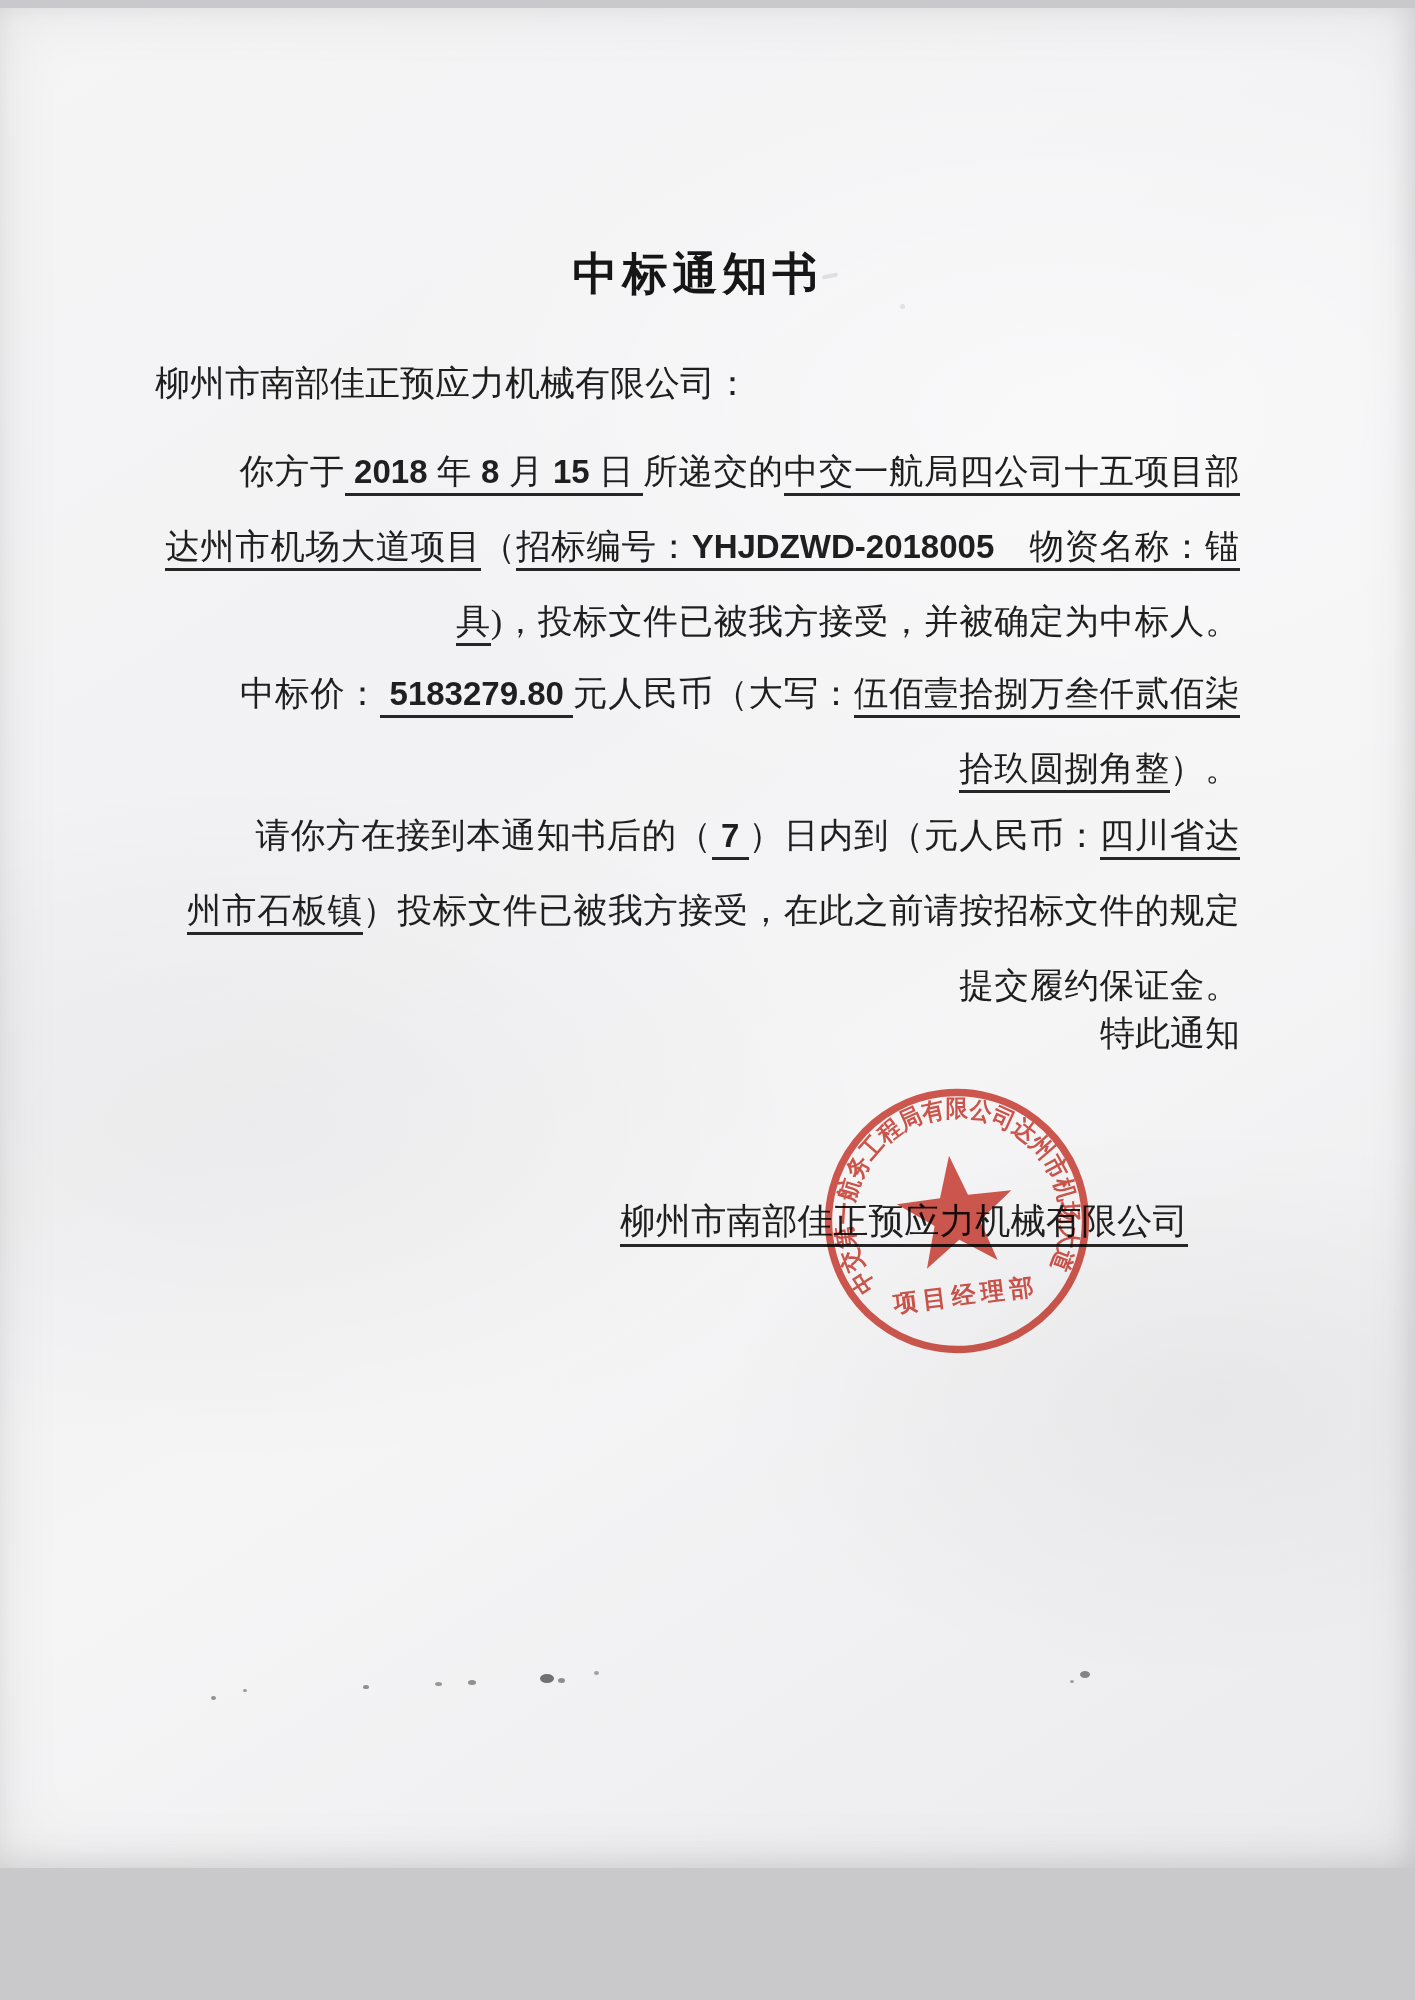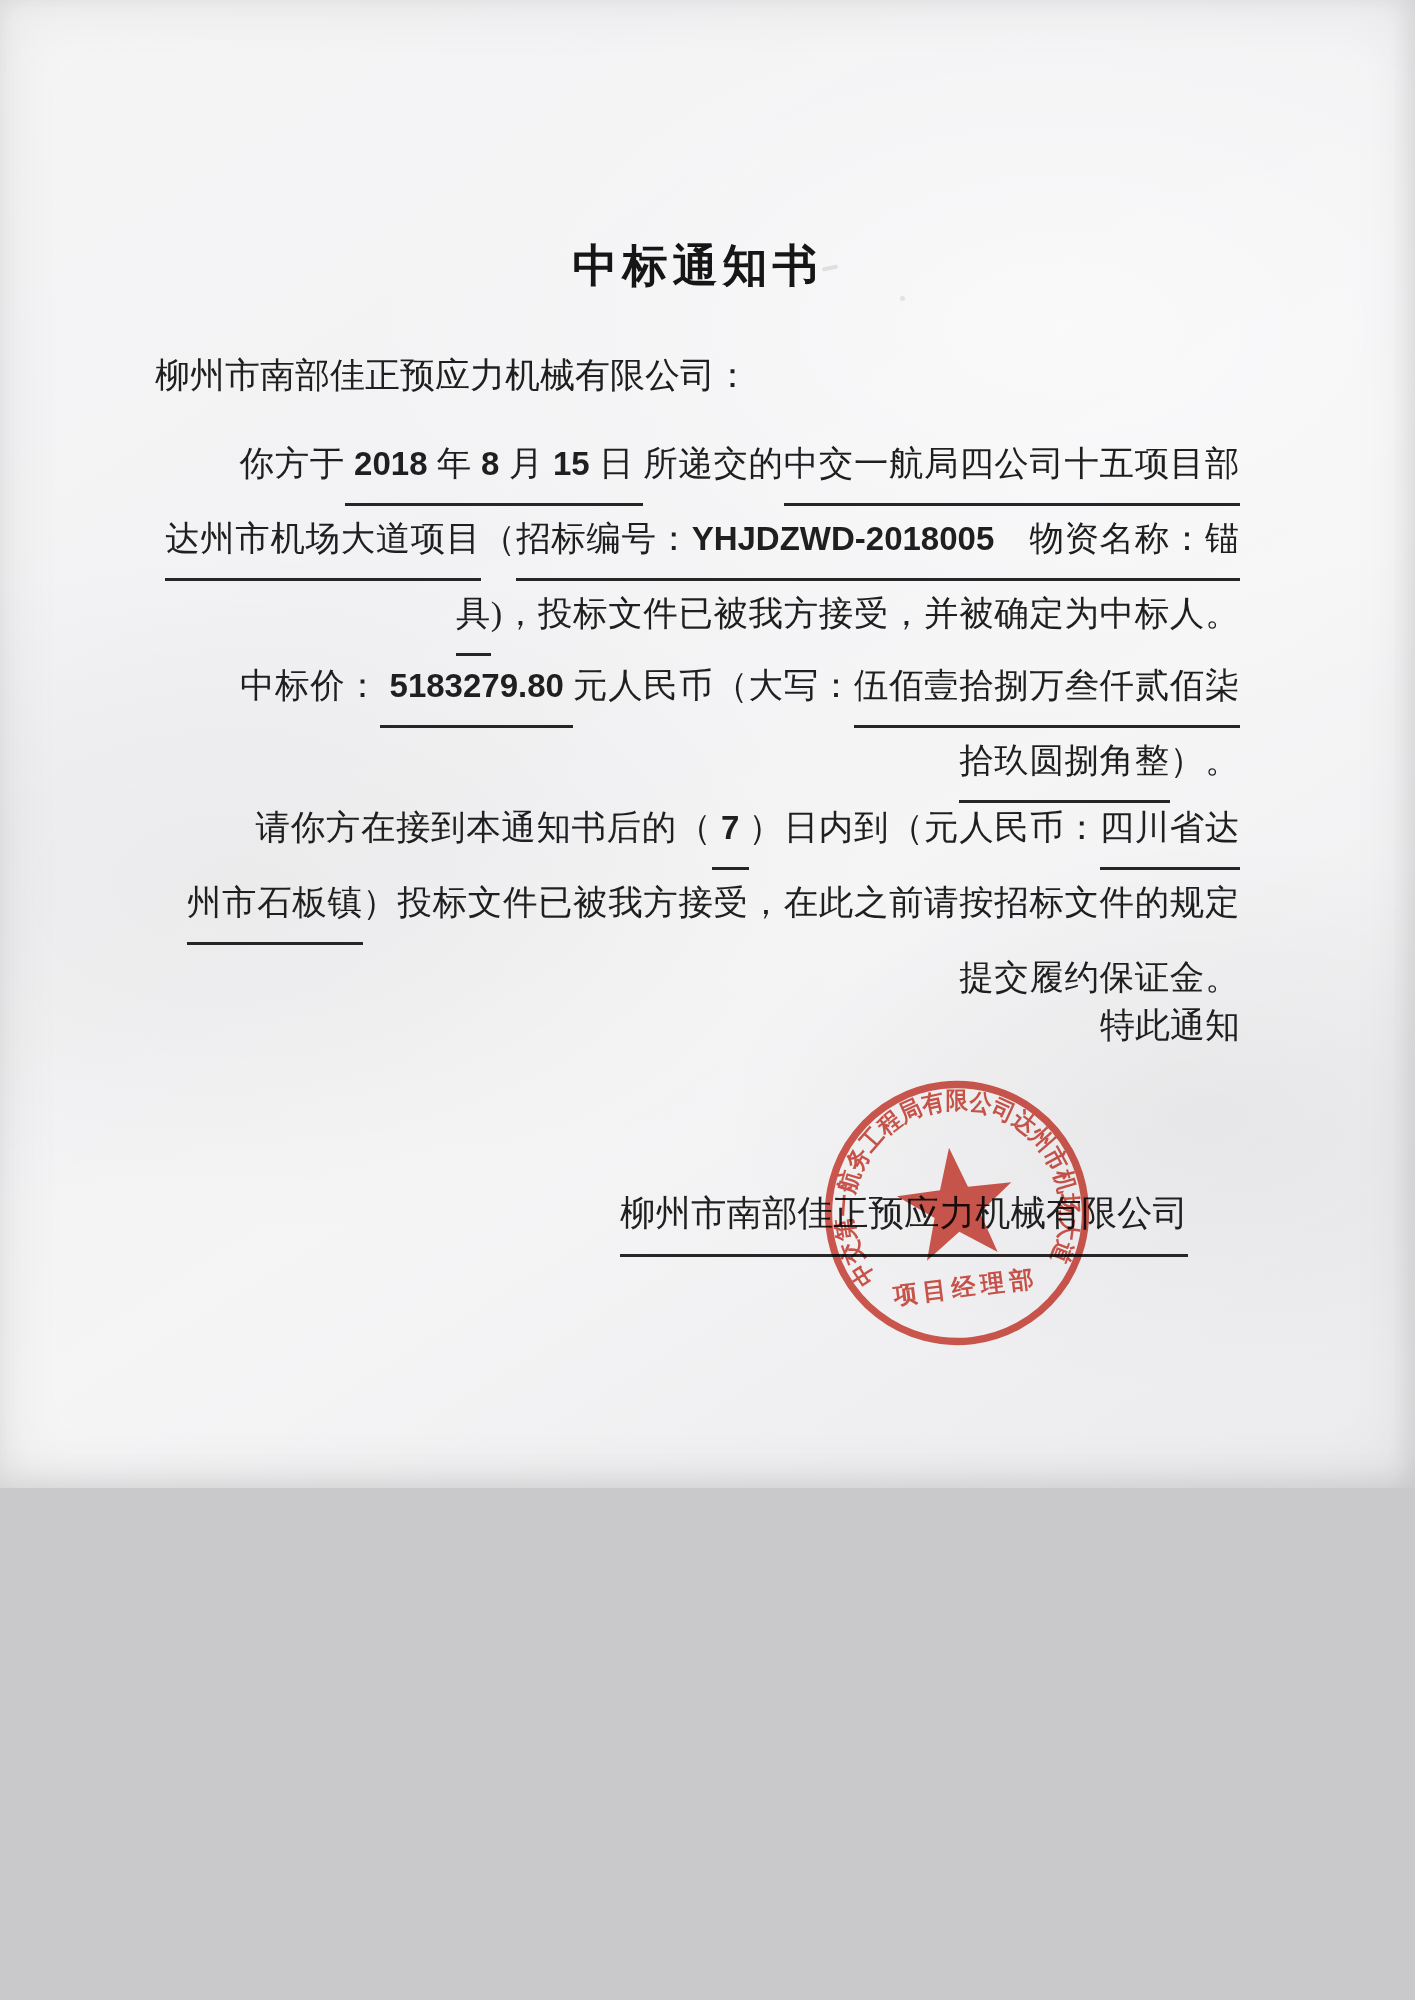--- a/index.html
+++ b/index.html
@@ -1,37 +1,37 @@
 <!DOCTYPE html>
 <html><head>
 <meta charset="utf-8">
 <style>
   html,body{margin:0;padding:0;}
   body{background:#c9c9cc;font-family:"Liberation Serif","DejaVu Serif",serif;}
   .paper{
-    position:relative;width:1415px;height:1488px;margin:0 auto;overflow:hidden;
+    position:relative;width:1415px;height:1860px;margin:8px auto;overflow:hidden;
     background:
       radial-gradient(1200px 700px at 75% 22%, rgba(255,255,255,.55), rgba(255,255,255,0) 60%),
       radial-gradient(900px 500px at 18% 60%, rgba(0,0,0,.035), rgba(0,0,0,0) 70%),
       radial-gradient(700px 400px at 85% 75%, rgba(0,0,0,.04), rgba(0,0,0,0) 70%),
       linear-gradient(148deg,#f5f5f6 0%,#f2f2f4 35%,#f5f5f6 60%,#ebebee 100%);
     box-shadow:inset 0 0 70px rgba(0,0,0,.07), inset -10px 0 22px rgba(0,0,0,.05), inset 0 -14px 28px rgba(0,0,0,.05);
     color:#1f1f1f;
   }
   .blk{position:absolute;left:155px;width:1085px;}
   .title{top:236px;text-align:center;font-family:"Liberation Sans","DejaVu Sans",sans-serif;
          font-weight:700;font-size:45px;letter-spacing:5px;color:#161616;}
   .recipient{top:340px;font-size:35px;line-height:72px;}
   .para{font-size:34.5px;line-height:75px;text-align:justify;letter-spacing:.6px;}
   .p1{top:426px;}
   .p2{top:648px;}
   .p3{top:790px;}
   .closing{top:988px;font-size:35px;line-height:75px;}
   .indent{text-indent:2em;text-align:right;}
-  .u{border-bottom:3px solid #262626;padding-bottom:21px;}
+  .u{border-bottom:3px solid #262626;padding-bottom:3px;}
   .num{font-family:"Liberation Sans","DejaVu Sans",sans-serif;font-weight:700;font-size:33px;letter-spacing:0;}
   .signer{top:1176px;text-align:right;padding-right:52px;box-sizing:border-box;font-size:35.5px;line-height:75px;}
   .dateline{top:1250px;text-align:right;padding-right:170px;box-sizing:border-box;font-size:35px;line-height:75px;}
   .stamp{position:absolute;left:816px;top:1072px;width:282px;height:282px;
          transform:rotate(-7deg);mix-blend-mode:multiply;opacity:.92;}
   .speck{position:absolute;background:#2b2b2b;border-radius:50%;}
   .smudge{position:absolute;background:rgba(60,60,60,.35);border-radius:3px;}
 </style>
 </head>
 <body>

